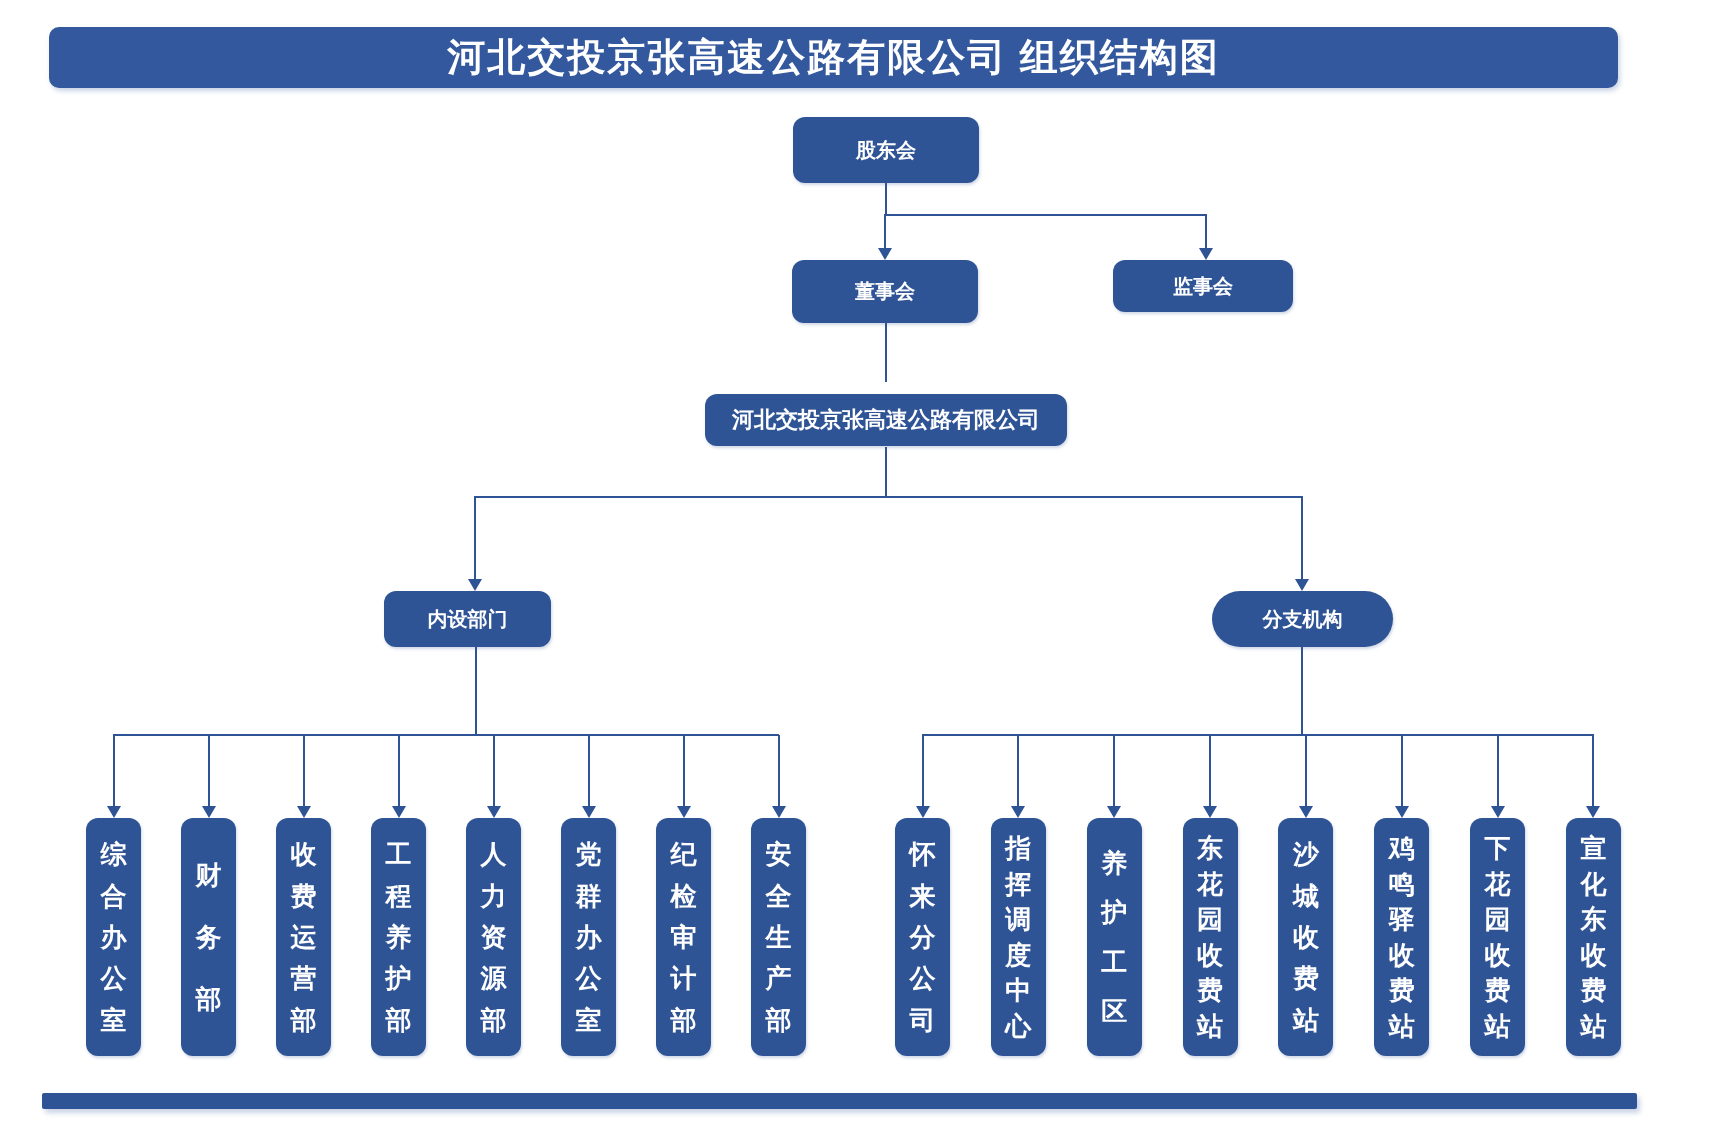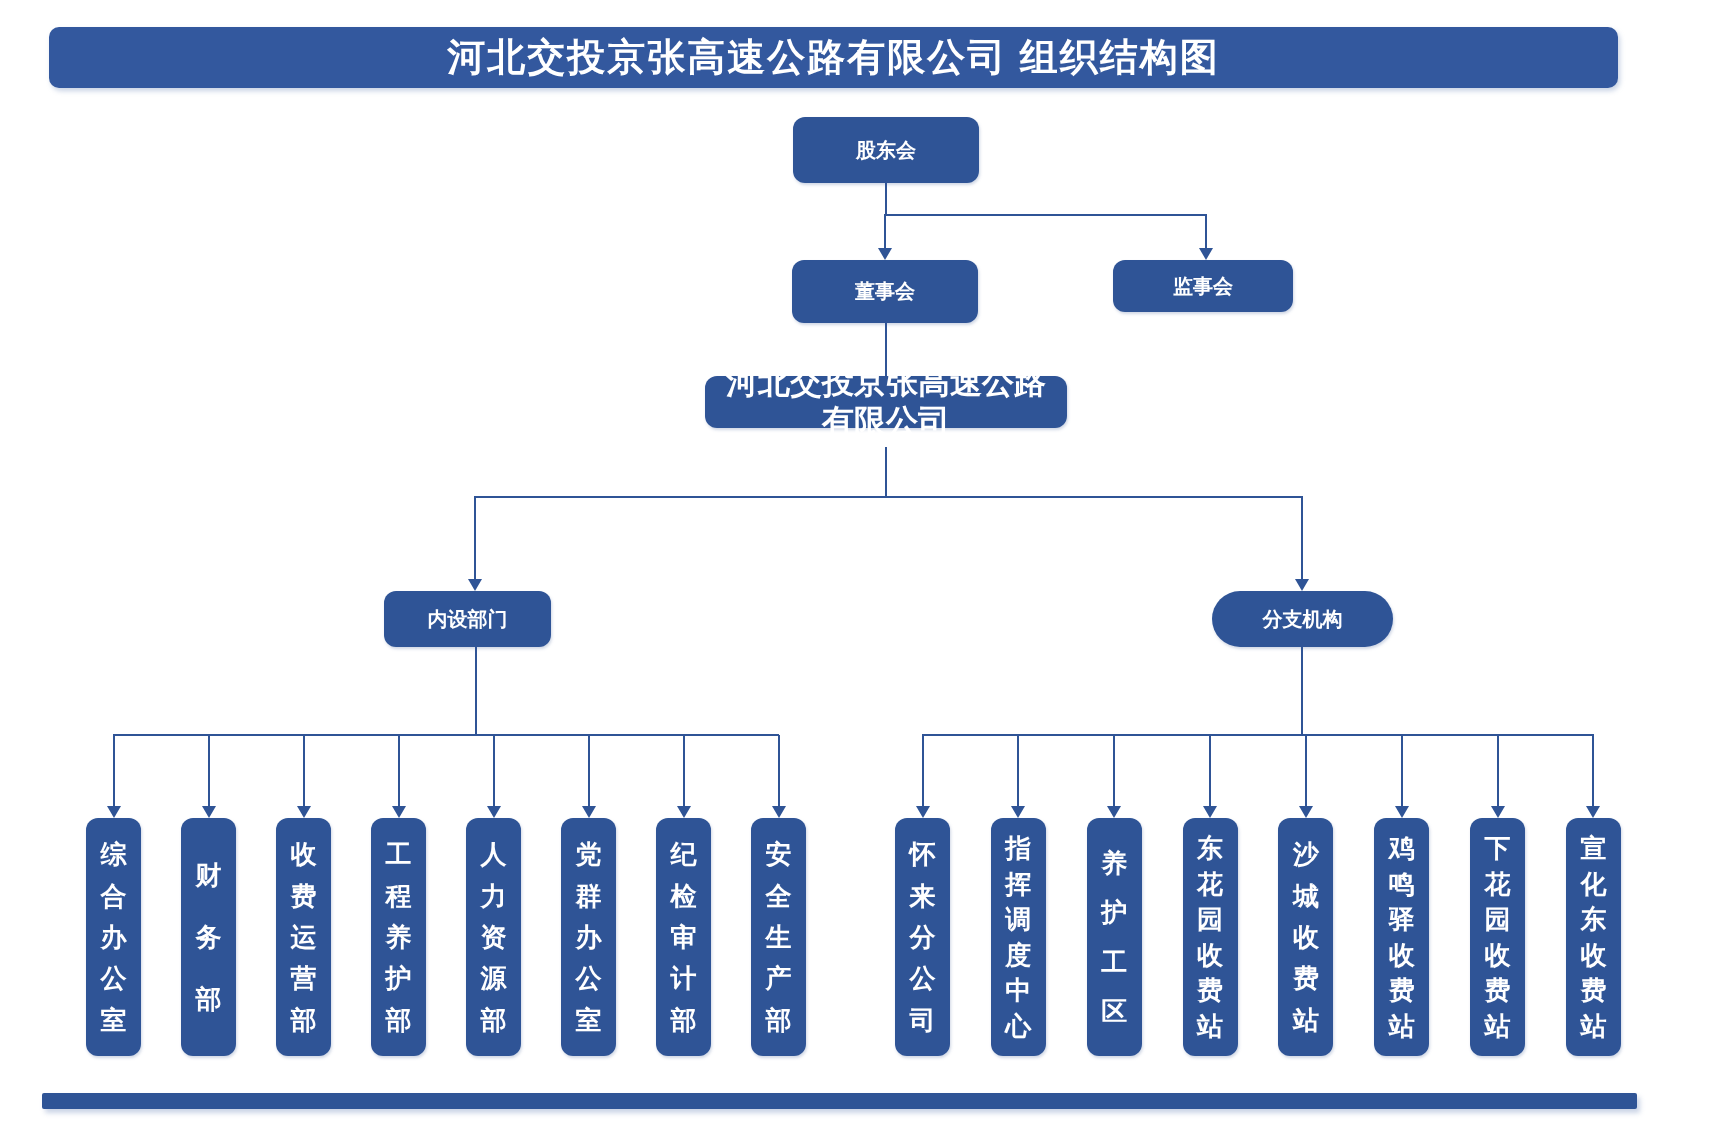--- a/index.html
+++ b/index.html
@@ -25,22 +25,22 @@
   .node{
     position:absolute;background:var(--node-fill);border-radius:12px;
     display:flex;align-items:center;justify-content:center;
     color:var(--text);font-weight:bold;font-size:20px;
     box-shadow:1px 2px 3px rgba(120,140,180,0.35);
   }
   .node.shareholders{left:793px;top:117px;width:186px;height:66px;}
   .node.board{left:792px;top:260px;width:186px;height:63px;}
   .node.supervisory{left:1113px;top:260px;width:180px;height:52px;}
   .node.company{
-    left:705px;top:376px;width:362px;height:52px;
-    font-size:32px;line-height:1.22;text-align:center;padding:0 8px;
+    left:705px;top:394px;width:362px;height:52px;
+    font-size:22px;line-height:1.22;text-align:center;padding:0 8px;
   }
   .node.internal{left:384px;top:591px;width:167px;height:56px;}
   .node.branches{left:1212px;top:591px;width:181px;height:56px;border-radius:28px;}
 
   
   .vline{position:absolute;width:2px;background:var(--line);}
   .hline{position:absolute;height:2px;background:var(--line);}
   .varrow{position:absolute;width:14px;display:flex;flex-direction:column;align-items:center;}
   .varrow .stem{width:2px;flex:1;background:var(--line);}
   .varrow .head{

